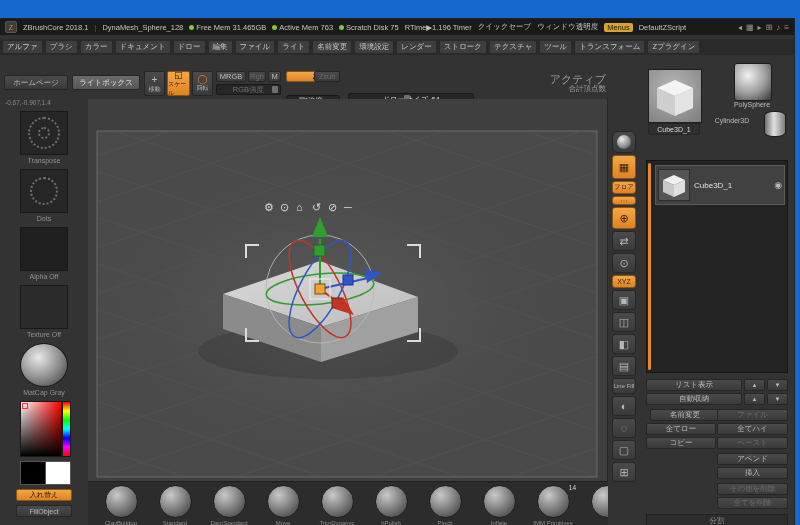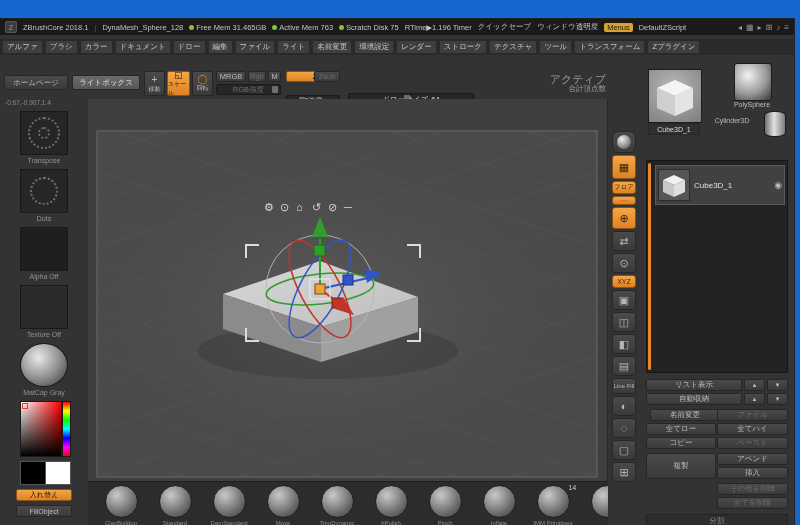--- a/index.html
+++ b/index.html
@@ -359,21 +359,20 @@
 
     <div class="abs btn" style="left:10px;top:350px;width:70px;height:12px;text-align:center;">名前変更</div>
     <div class="abs btn dim" style="left:77px;top:350px;width:71px;height:12px;">ファイル</div>
 
     <div class="abs btn" style="left:6px;top:364px;width:70px;height:12px;">全てロー</div>
     <div class="abs btn" style="left:77px;top:364px;width:71px;height:12px;">全てハイ</div>
 
     <div class="abs btn" style="left:6px;top:378px;width:70px;height:12px;">コピー</div>
     <div class="abs btn dim" style="left:77px;top:378px;width:71px;height:12px;">ペースト</div>
 
-    <div class="abs btn" style="left:6px;top:394px;width:70px;height:26px;">複製</div>
     <div class="abs btn" style="left:77px;top:394px;width:71px;height:12px;">アペンド</div>
     <div class="abs btn" style="left:77px;top:408px;width:71px;height:12px;">挿入</div>
 
     <div class="abs btn dim" style="left:77px;top:424px;width:71px;height:12px;">その他を削除</div>
     <div class="abs btn dim" style="left:77px;top:438px;width:71px;height:12px;">全てを削除</div>
 
     <div class="abs subheader" style="left:6px;top:455px;width:142px;height:13px;">分割</div>
   </div>
 
   <div class="abs tray">

